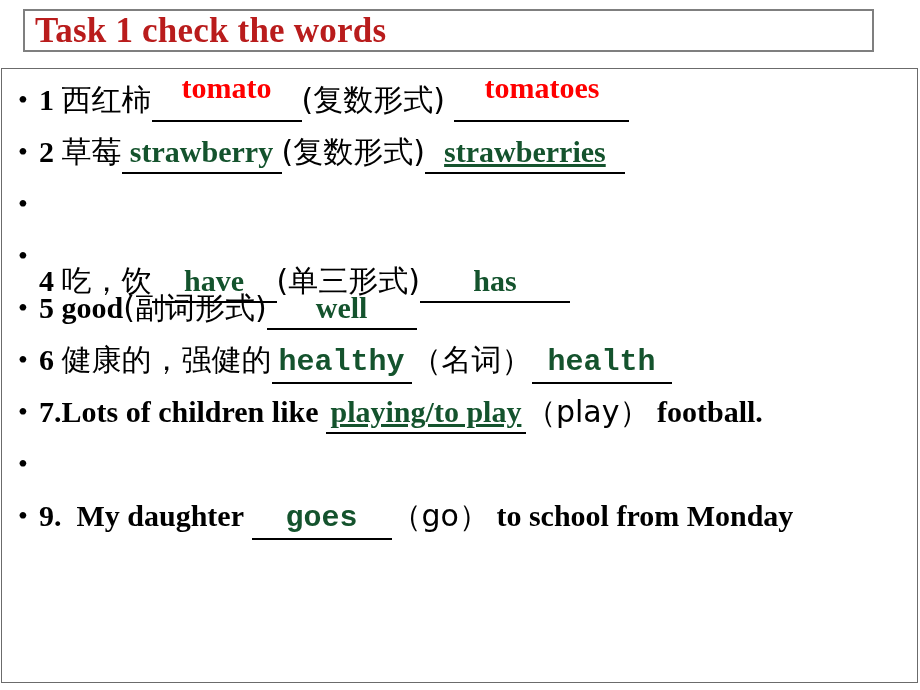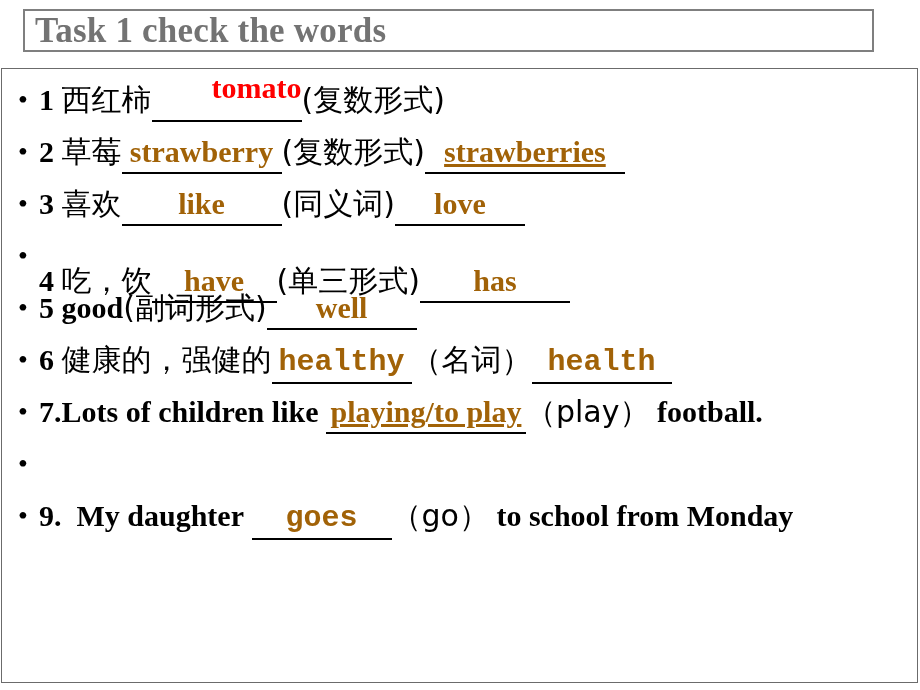--- a/index.html
+++ b/index.html
@@ -26,21 +26,21 @@
     border: 2px solid #7f7f7f;
     box-sizing: border-box;
     background: #ffffff;
   }
   #title-text {
     position: absolute;
     left: 10px;
     top: -2px;
     font-size: 35px;
     font-weight: bold;
-    color: #737373;
+    color: #b91c1c;
     white-space: nowrap;
     letter-spacing: 0.2px;
     line-height: 43px;
   }
 
   
   #content-box {
     position: absolute;
     left: 1px;
     top: 68px;
@@ -88,36 +88,36 @@
     font-weight: bold;
   }
 
   
   .blank {
     position: relative;
     display: inline-block;
     vertical-align: baseline;
     border-bottom: 2px solid #000000;
     text-align: center;
-    color: #a16207;
+    color: #14532d;
     font-family: "Liberation Serif", serif;
     font-weight: bold;
     font-size: 30px;
     line-height: 44px;
     height: 44px;
     box-sizing: border-box;
     overflow: visible;
   }
   
   .blank.raised > .ans {
     position: absolute;
     left: 0;
     right: 0;
     top: -12px;
-    text-align: right;
+    text-align: center;
     color: #ff0000;
     white-space: nowrap;
   }
   .blank.raised { color: transparent; }
   .w125 { width: 125px; margin-top: 26px; }
   .w130 { width: 130px; }
   .w140 { width: 140px; font-family: Liberation Mono, monospace; }
   .w150 { width: 150px; }
   .w160 { width: 160px; }
   .w175 { width: 175px; }
@@ -140,36 +140,33 @@
 
 <div id="title-box">
   <div id="title-text">Task 1 check the words</div>
 </div>
 
 <div id="content-box">
 
   <div class="line" style="top:8px;">
     <span class="bullet">•</span>
     <span class="body-text">
-      <span class="latin">1</span><span class="latin">&nbsp;</span><span class="cn">西红柿</span><span class="blank raised w150"><span class="ans">tomato</span>&nbsp;</span><span class="cn">(复数形式)</span><span class="cn">&nbsp;</span>
+      <span class="latin">1</span><span class="latin">&nbsp;</span><span class="cn">西红柿</span><span class="blank raised w150"><span class="ans">tomato</span>&nbsp;</span><span class="cn">(复数形式)</span><span class="cn">&nbsp;</span><span class="blank raised w175"><span class="ans">tomatoes</span>&nbsp;</span>
     </span>
   </div>
 
   <div class="line" style="top:60px;">
     <span class="bullet">•</span>
     <span class="body-text">
       <span class="latin">2</span><span class="latin">&nbsp;</span><span class="cn">草莓</span><span class="blank w160"><span>strawberry</span></span><span class="cn">(复数形式)</span><span class="blank w200"><span>strawberries</span></span>
     </span>
   </div>
 
   <div class="line" style="top:112px;">
     <span class="bullet">•</span>
-    <span class="body-text">
-      <span class="latin">3</span><span class="latin">&nbsp;</span><span class="cn">喜欢</span><span class="blank w160"><span>like</span></span><span class="cn">(同义词)</span><span class="blank w130"><span>love</span></span>
-    </span>
   </div>
 
   <div class="line" style="top:164px;">
     <span class="bullet">•</span>
     <span class="body-text">
       <span class="latin">4</span><span class="latin">&nbsp;</span><span class="cn">吃，饮</span><span class="blank w125"><span>have</span></span><span class="cn">(单三形式)</span><span class="blank w150"><span>has</span></span>
     </span>
   </div>
 
   <div class="line" style="top:216px;">

